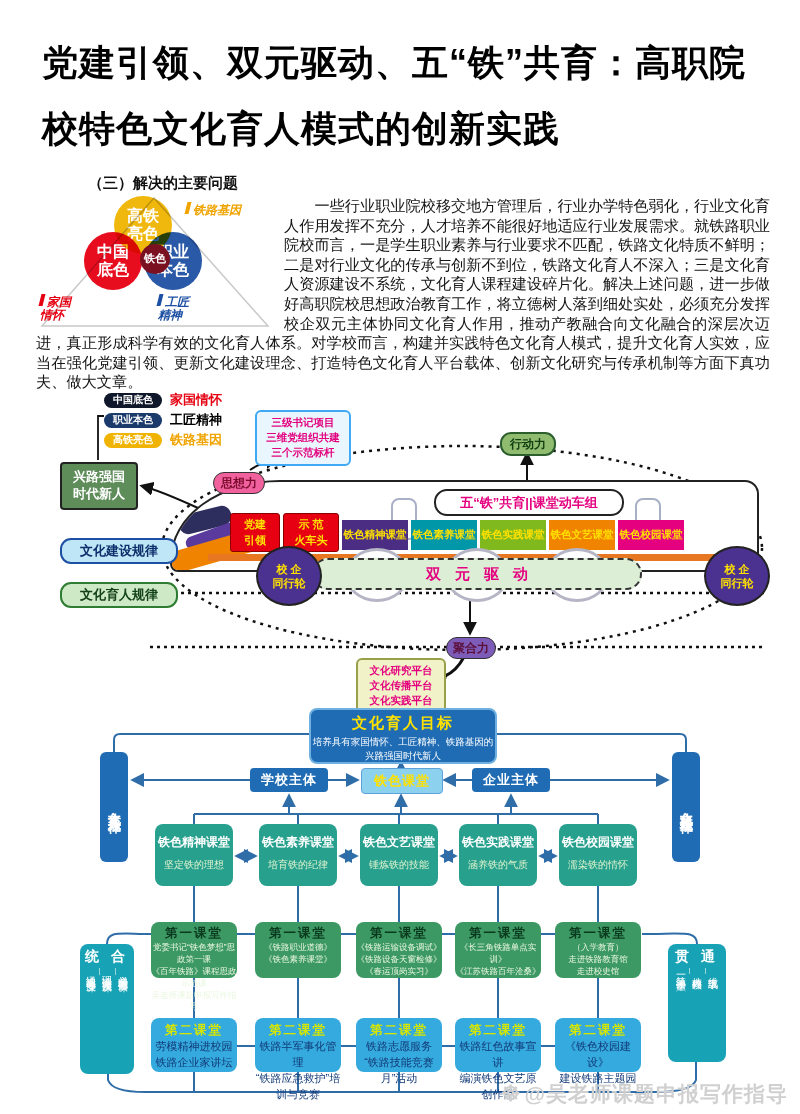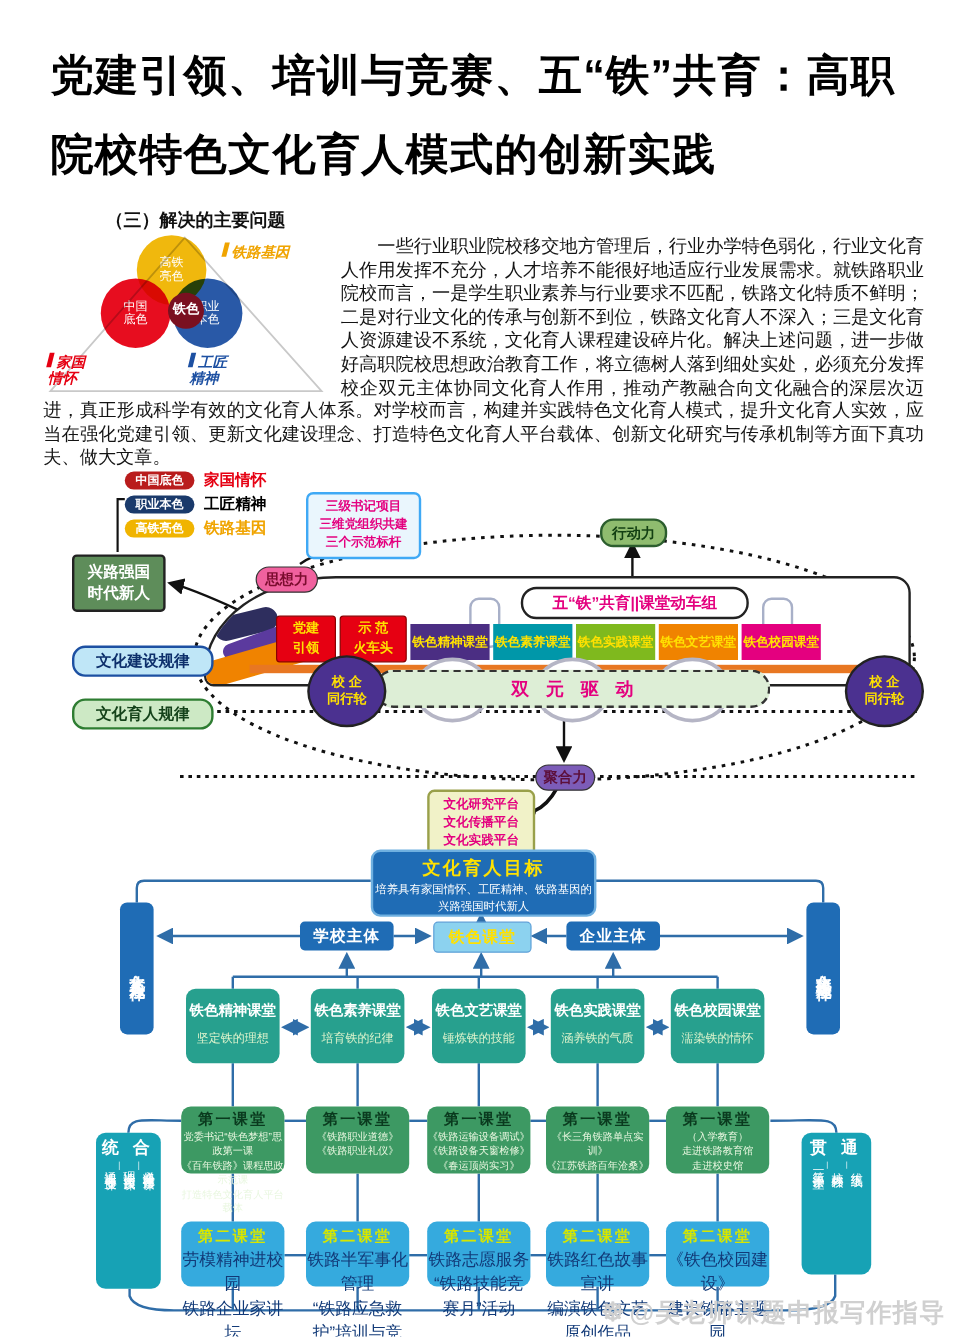--- a/index.html
+++ b/index.html
@@ -13,21 +13,21 @@
            font-family:"Liberation Serif",serif;}
   
   .content{position:absolute;left:36px;top:196px;width:734px;
            font-family:"Liberation Serif",serif;font-size:15.2px;line-height:19.6px;
            text-align:justify;color:#141414;}
   .content p{margin:0;text-indent:2em;}
   .venn{float:left;width:238px;height:134px;position:relative;margin:0 10px 2px 0;}
   .venn svg{position:absolute;left:0;top:0;}
   .vc{position:absolute;width:58px;height:58px;border-radius:50%;opacity:.95;mix-blend-mode:multiply;
       display:flex;align-items:center;justify-content:center;text-align:left;
-      color:#fff;font-size:10px;font-weight:normal;white-space:pre-line;line-height:1.15;}
+      color:#fff;font-size:16px;font-weight:bold;white-space:pre-line;line-height:1.15;}
   .vc-top{left:78px;top:0;background:#f0b400;}
   .vc-left{left:48px;top:36px;background:#e60012;}
   .vc-right{left:108px;top:36px;background:#1d50a2;}
   .vcenter{position:absolute;left:104px;top:48px;width:30px;height:30px;border-radius:50%;
            background:#7a1020;color:#fff;font-size:11px;font-weight:bold;
            display:flex;align-items:center;justify-content:center;z-index:3;}
   .vlabel{position:absolute;font-weight:bold;font-style:italic;font-size:12px;line-height:1.1;
           white-space:pre-line;}
   .vlabel::before{content:"";display:inline-block;width:4px;height:12px;margin-right:3px;
           background:currentColor;transform:skewX(-14deg);}
@@ -109,40 +109,40 @@
         text-align:center;z-index:2;}
   .tbox-t{color:#fff;font-weight:bold;font-size:12px;margin-top:10px;}
   .tbox-s{color:#ddf3cc;font-size:10px;margin-top:7px;}
   .gbox{position:absolute;top:216px;width:86px;height:56px;background:#3d9963;border-radius:8px;
         text-align:center;z-index:2;}
   .gbox-t{color:#0a3a1e;font-weight:bold;font-size:12.5px;margin-top:3px;letter-spacing:2px;}
   .gbox-i{color:#e9f7e0;font-size:8.5px;line-height:1.4;}
   .bbox{position:absolute;top:312px;width:86px;height:54px;background:#35aade;border-radius:8px;
         text-align:center;z-index:2;}
   .bbox-t{color:#d6e600;font-weight:bold;font-size:12.5px;margin-top:4px;letter-spacing:2px;}
-  .bbox-i{color:#123a78;font-size:14px;line-height:1.45;text-align:center;}
+  .bbox-i{color:#123a78;font-size:11px;line-height:1.45;text-align:center;}
   .sidebox{position:absolute;background:#17a2b5;border-radius:8px;color:#fff;text-align:center;z-index:2;}
   .unify{left:80px;top:238px;width:54px;height:130px;}
   .through{left:668px;top:238px;width:58px;height:118px;}
   .side-t{font-weight:bold;font-size:14px;margin-top:4px;letter-spacing:4px;}
   .side-cols{display:flex;justify-content:center;margin-top:2px;}
   .side-col{writing-mode:vertical-rl;text-orientation:upright;font-size:10px;line-height:1.1;
             padding:0 2px;letter-spacing:1px;}
   .side-col + .side-col{border-left:1px solid rgba(255,255,255,.55);}
   
   .watermark{position:absolute;right:12px;top:1080px;color:#d0d0d0;font-size:21px;font-weight:bold;
              letter-spacing:1px;z-index:5;display:flex;align-items:center;gap:3px;}
   .wicon{font-size:22px;}
 </style>
 </head>
 <body>
 
 <div class="page">
 
-  <h1 class="title">党建引领、培训与竞赛、五“铁”共育：高职院校特色文化育人模式的创新实践</h1>
+  <h1 class="title">党建引领、双元驱动、五“铁”共育：高职院校特色文化育人模式的创新实践</h1>
   <div class="section">（三）解决的主要问题</div>
 
   <div class="content">
     <div class="venn">
       <svg width="238" height="134">
         <path d="M118,2 L6,130 L232,130 Z" fill="none" stroke="#c9c9c9" stroke-width="1.5"></path>
       </svg>
       <div class="vc vc-top" style="white-space: pre-line;">高铁
 亮色</div>
       <div class="vc vc-left" style="white-space: pre-line;">中国
@@ -174,21 +174,21 @@
       <path d="M198,118 C176,108 158,100 142,96" fill="none" stroke="#111" stroke-width="2" marker-end="url(#ab)"></path>
       <path d="M264,116 C254,112 246,108 241,104" fill="none" stroke="#111" stroke-width="2" marker-end="url(#ab)"></path>
       <path d="M250,80 C258,74 266,72 276,69" fill="none" stroke="#111" stroke-width="2" marker-end="url(#ab)"></path>
       <path d="M527,104 V64" fill="none" stroke="#111" stroke-width="2" marker-end="url(#ab)"></path>
       <path d="M470,204 V243" fill="none" stroke="#111" stroke-width="2" marker-end="url(#ab)"></path>
       <path d="M464,267 C458,278 452,283 445,286" fill="none" stroke="#111" stroke-width="3" stroke-linecap="round"></path>
       <circle cx="443" cy="287" r="3.5" fill="#111"></circle>
     </svg>
 
     <div class="legend-row" style="top:2px">
-      <span class="lbadge" style="background:#b91c1c">中国底色</span>
+      <span class="lbadge" style="background:#0f172a">中国底色</span>
       <span class="llabel" style="color:#e60012">家国情怀</span>
     </div>
     <div class="legend-row" style="top:22px">
       <span class="lbadge" style="background:#1a3a6b">职业本色</span>
       <span class="llabel" style="color:#000">工匠精神</span>
     </div>
     <div class="legend-row" style="top:42px">
       <span class="lbadge" style="background:#f0b400">高铁亮色</span>
       <span class="llabel" style="color:#f0a400">铁路基因</span>
     </div>
@@ -340,26 +340,26 @@
     </div>
     <div class="tbox" style="left:559px">
       <div class="tbox-t">铁色校园课堂</div>
       <div class="tbox-s">濡染铁的情怀</div>
     </div>
 
     <div class="gbox" style="left:151px">
       <div class="gbox-t">第一课堂</div>
       <div class="gbox-i">党委书记“铁色梦想”思政第一课</div>
       <div class="gbox-i">《百年铁路》课程思政示范课</div>
-      <div class="gbox-i">打造特色文化育人平台载体</div>
+      <div class="gbox-i">吴老师课题申报写作指导</div>
     </div>
     <div class="gbox" style="left:255px">
       <div class="gbox-t">第一课堂</div>
       <div class="gbox-i">《铁路职业道德》</div>
-      <div class="gbox-i">《铁路职业礼仪》</div>
+      <div class="gbox-i">《铁色素养课堂》</div>
     </div>
     <div class="gbox" style="left:356px">
       <div class="gbox-t">第一课堂</div>
       <div class="gbox-i">《铁路运输设备调试》</div>
       <div class="gbox-i">《铁路设备天窗检修》</div>
       <div class="gbox-i">《春运顶岗实习》</div>
     </div>
     <div class="gbox" style="left:455px">
       <div class="gbox-t">第一课堂</div>
       <div class="gbox-i">《长三角铁路单点实训》</div>

